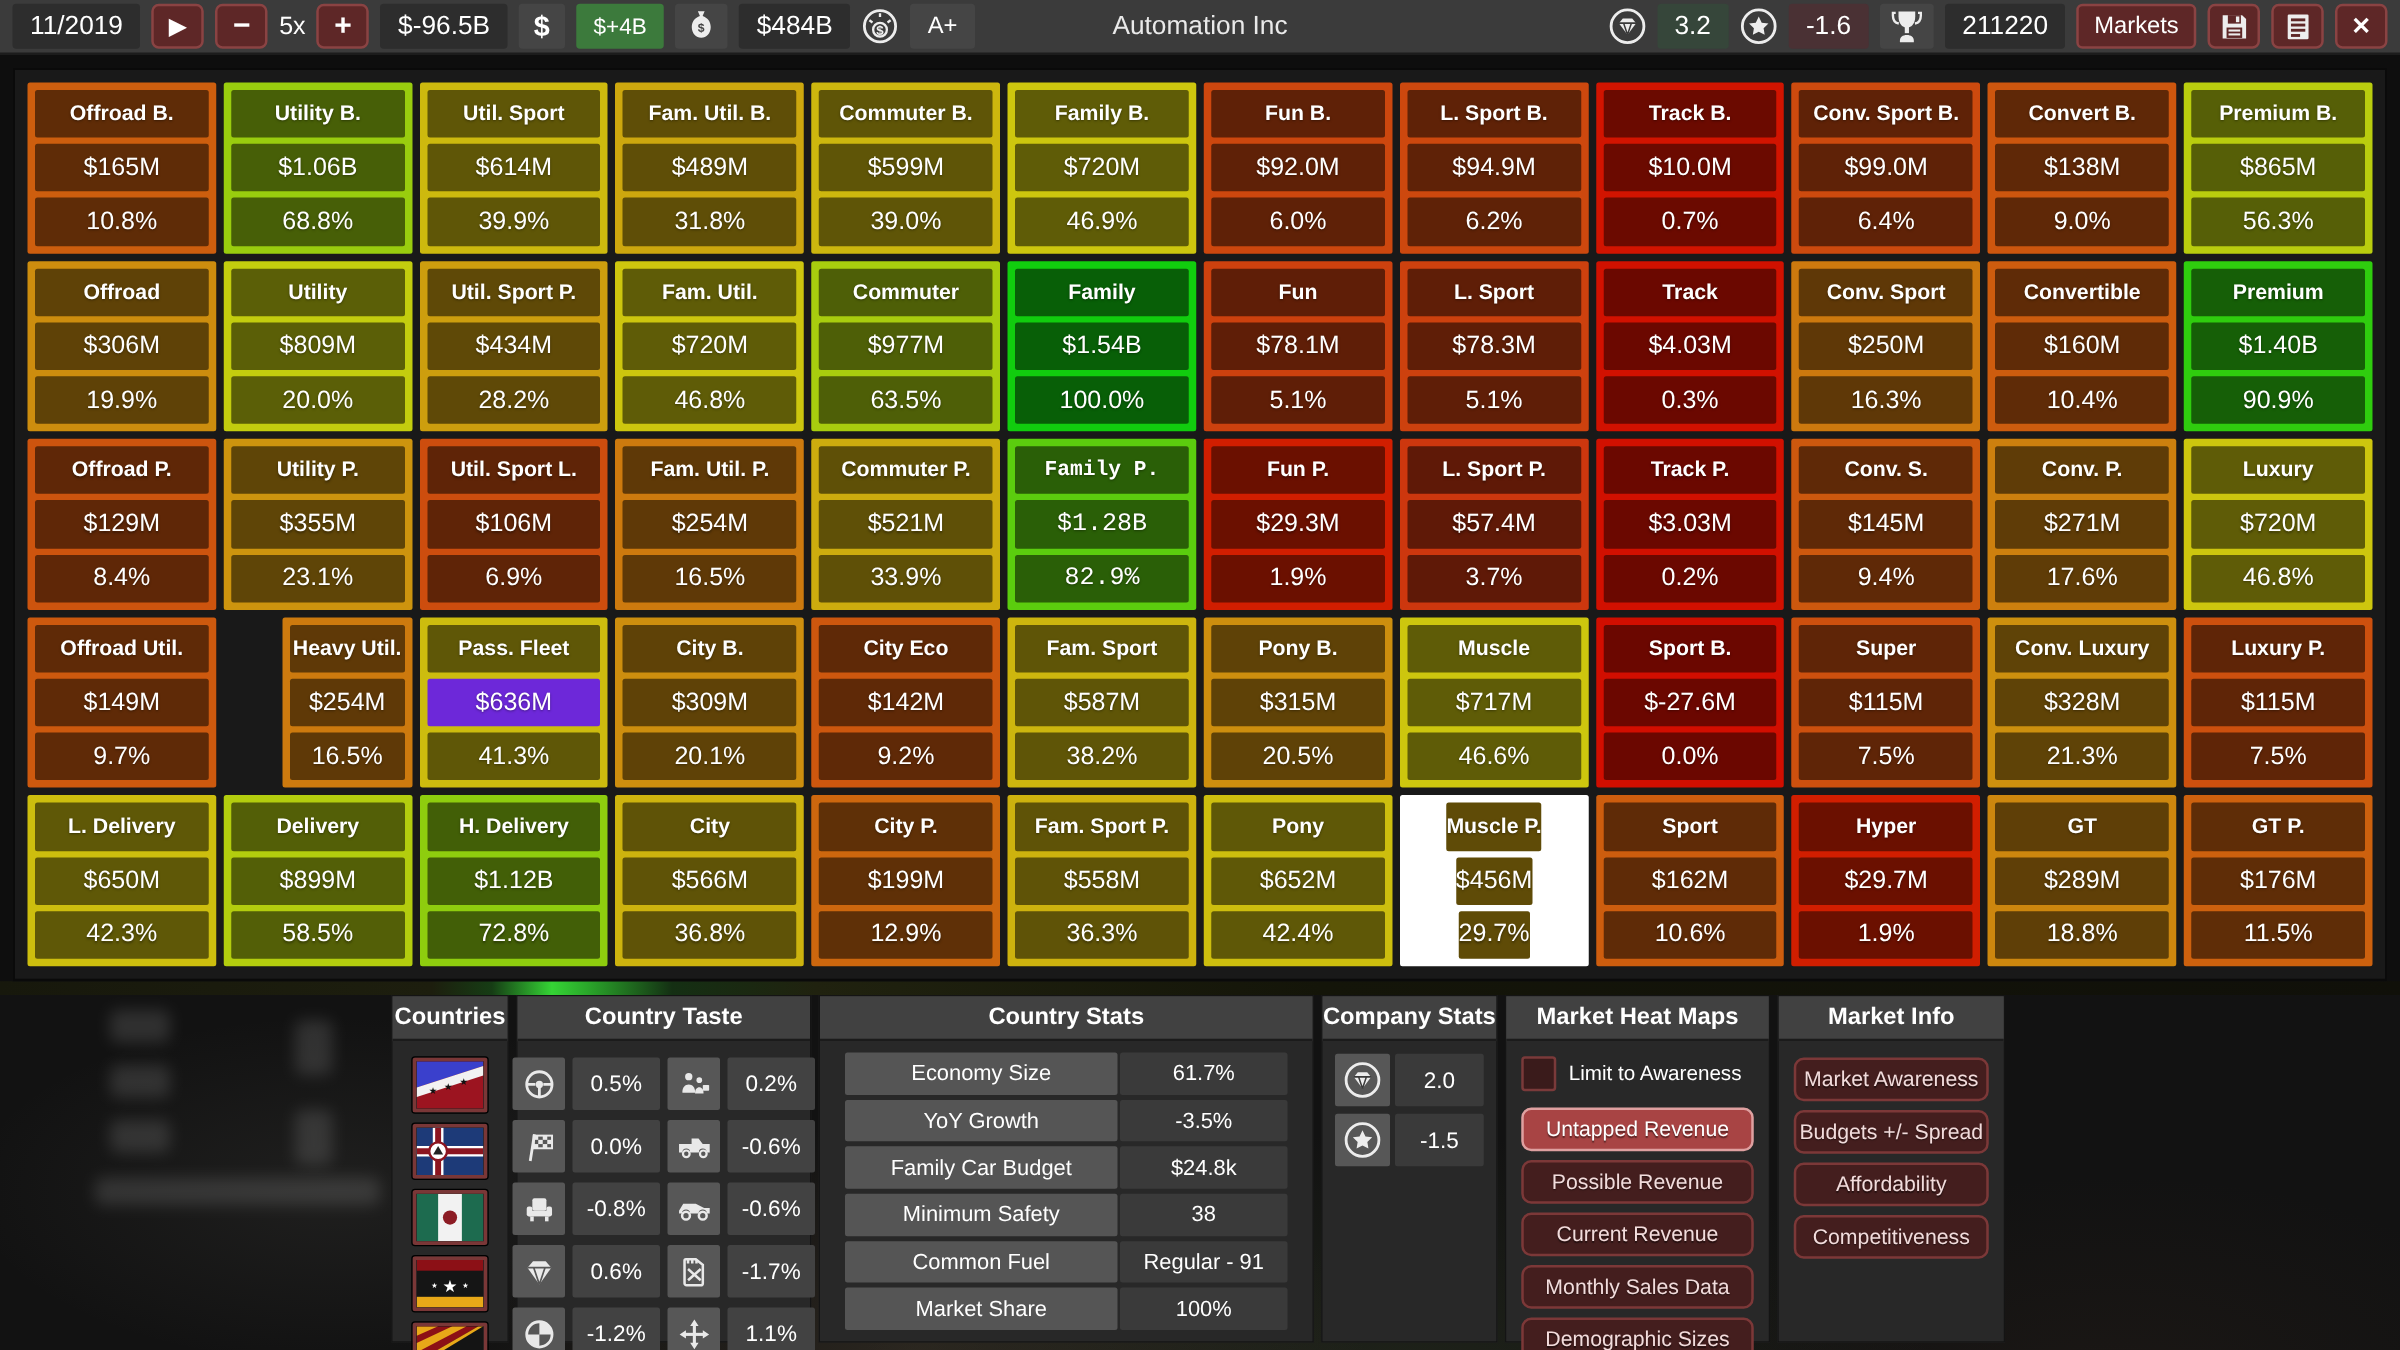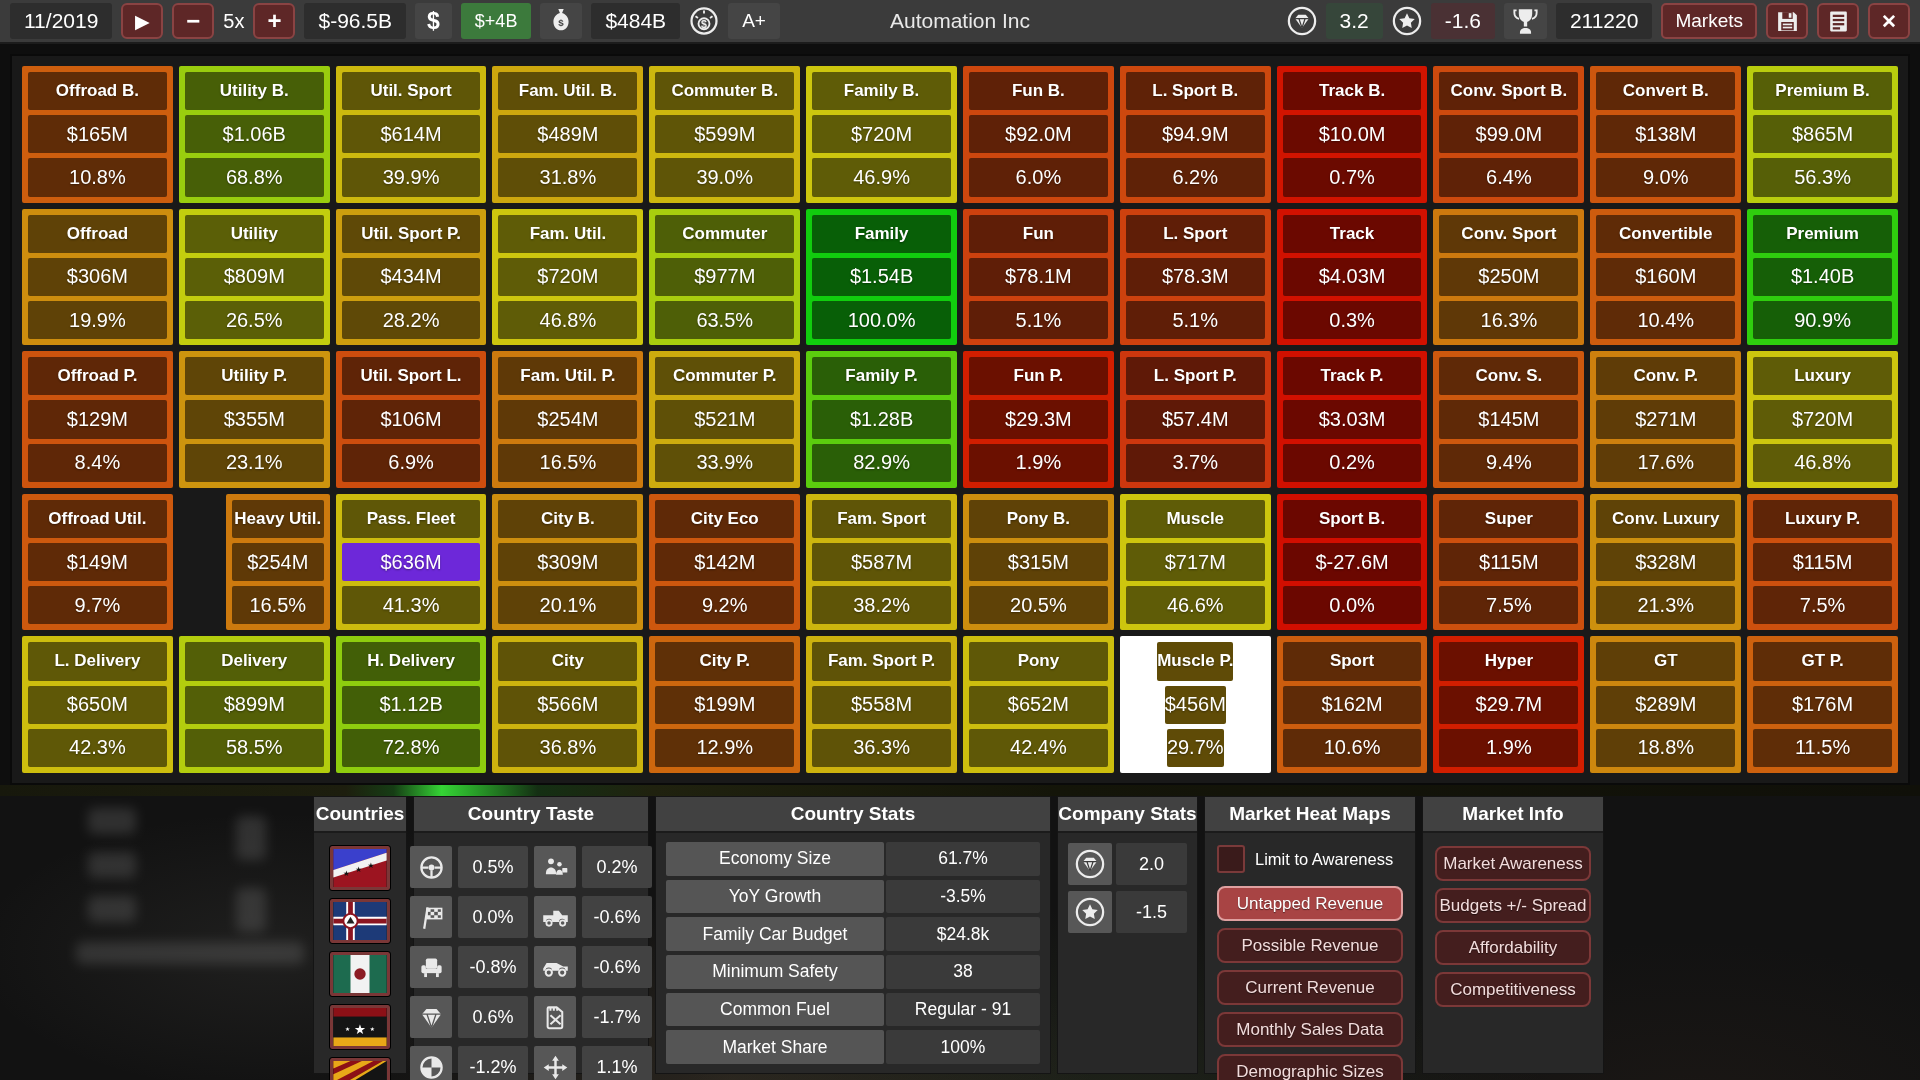--- a/index.html
+++ b/index.html
@@ -67,21 +67,21 @@
               overflow:hidden;background:#222;cursor:pointer;}
   .flag-frame svg{width:100%;height:100%;display:block;}
 
   .sec-taste{width:236px;}
   .taste-b{display:grid;grid-template-columns:42px 70px 42px 70px;gap:8px 6px;justify-content:center;
            padding-top:13px;}
   .t-icon{width:42px;height:42px;background:#575757;border-radius:2px;display:flex;align-items:center;justify-content:center;}
   .t-val{height:42px;background:#424242;border-radius:2px;display:flex;align-items:center;justify-content:center;font-size:18px;}
 
   .sec-stats{width:396px;}
-  .stats-b{display:flex;flex-direction:column;gap:4px;padding:9px 10px;}
+  .stats-b{display:flex;flex-direction:column;gap:4px;padding:9px 20px;}
   .s-row{display:flex;gap:2px;flex:1;}
   .s-label{width:218px;background:#555;display:flex;align-items:center;justify-content:center;
            font-size:17.5px;border-radius:2px;}
   .s-val{flex:1;background:#3a3a3a;display:flex;align-items:center;justify-content:center;
          font-size:17.5px;border-radius:2px;}
 
   .sec-company{width:141px;}
   .company-b{display:flex;flex-direction:column;gap:6px;padding:10px;}
   .c-row{display:flex;gap:4px;height:42px;}
   .c-icon{width:44px;background:#575757;border-radius:2px;display:flex;align-items:center;justify-content:center;}
@@ -255,21 +255,21 @@
           <div class="cbox cell-pct" style="background: rgb(86, 95, 7);">56.3%</div>
         </div>
         <div class="cell" style="background: rgb(205, 141, 14);">
           <div class="cbox cell-title" style="background: rgb(95, 66, 7);">Offroad</div>
           <div class="cbox cell-value" style="background: rgb(95, 66, 7);">$306M</div>
           <div class="cbox cell-pct" style="background: rgb(95, 66, 7);">19.9%</div>
         </div>
         <div class="cell" style="background: rgb(195, 205, 14);">
           <div class="cbox cell-title" style="background: rgb(91, 95, 7);">Utility</div>
           <div class="cbox cell-value" style="background: rgb(91, 95, 7);">$809M</div>
-          <div class="cbox cell-pct" style="background: rgb(91, 95, 7);">26.5%</div>
+          <div class="cbox cell-pct" style="background: rgb(91, 95, 7);">20.0%</div>
         </div>
         <div class="cell" style="background: rgb(205, 158, 14);">
           <div class="cbox cell-title" style="background: rgb(95, 73, 7);">Util. Sport P.</div>
           <div class="cbox cell-value" style="background: rgb(95, 73, 7);">$434M</div>
           <div class="cbox cell-pct" style="background: rgb(95, 73, 7);">28.2%</div>
         </div>
         <div class="cell" style="background: rgb(205, 198, 14);">
           <div class="cbox cell-title" style="background: rgb(95, 92, 7);">Fam. Util.</div>
           <div class="cbox cell-value" style="background: rgb(95, 92, 7);">$720M</div>
           <div class="cbox cell-pct" style="background: rgb(95, 92, 7);">46.8%</div>
@@ -332,21 +332,21 @@
         <div class="cell" style="background: rgb(205, 122, 14);">
           <div class="cbox cell-title" style="background: rgb(95, 57, 7);">Fam. Util. P.</div>
           <div class="cbox cell-value" style="background: rgb(95, 57, 7);">$254M</div>
           <div class="cbox cell-pct" style="background: rgb(95, 57, 7);">16.5%</div>
         </div>
         <div class="cell" style="background: rgb(205, 172, 14);">
           <div class="cbox cell-title" style="background: rgb(95, 80, 7);">Commuter P.</div>
           <div class="cbox cell-value" style="background: rgb(95, 80, 7);">$521M</div>
           <div class="cbox cell-pct" style="background: rgb(95, 80, 7);">33.9%</div>
         </div>
-        <div class="cell" style="background: rgb(91, 205, 14);">
+        <div class="cell" style="background: rgb(91, 205, 14); font-family: Liberation Mono, monospace;">
           <div class="cbox cell-title" style="background: rgb(42, 95, 7);">Family P.</div>
           <div class="cbox cell-value" style="background: rgb(42, 95, 7);">$1.28B</div>
           <div class="cbox cell-pct" style="background: rgb(42, 95, 7);">82.9%</div>
         </div>
         <div class="cell" style="background: rgb(209, 30, 0);">
           <div class="cbox cell-title" style="background: rgb(107, 16, 0);">Fun P.</div>
           <div class="cbox cell-value" style="background: rgb(107, 16, 0);">$29.3M</div>
           <div class="cbox cell-pct" style="background: rgb(107, 16, 0);">1.9%</div>
         </div>
         <div class="cell" style="background: rgb(205, 55, 14);">

